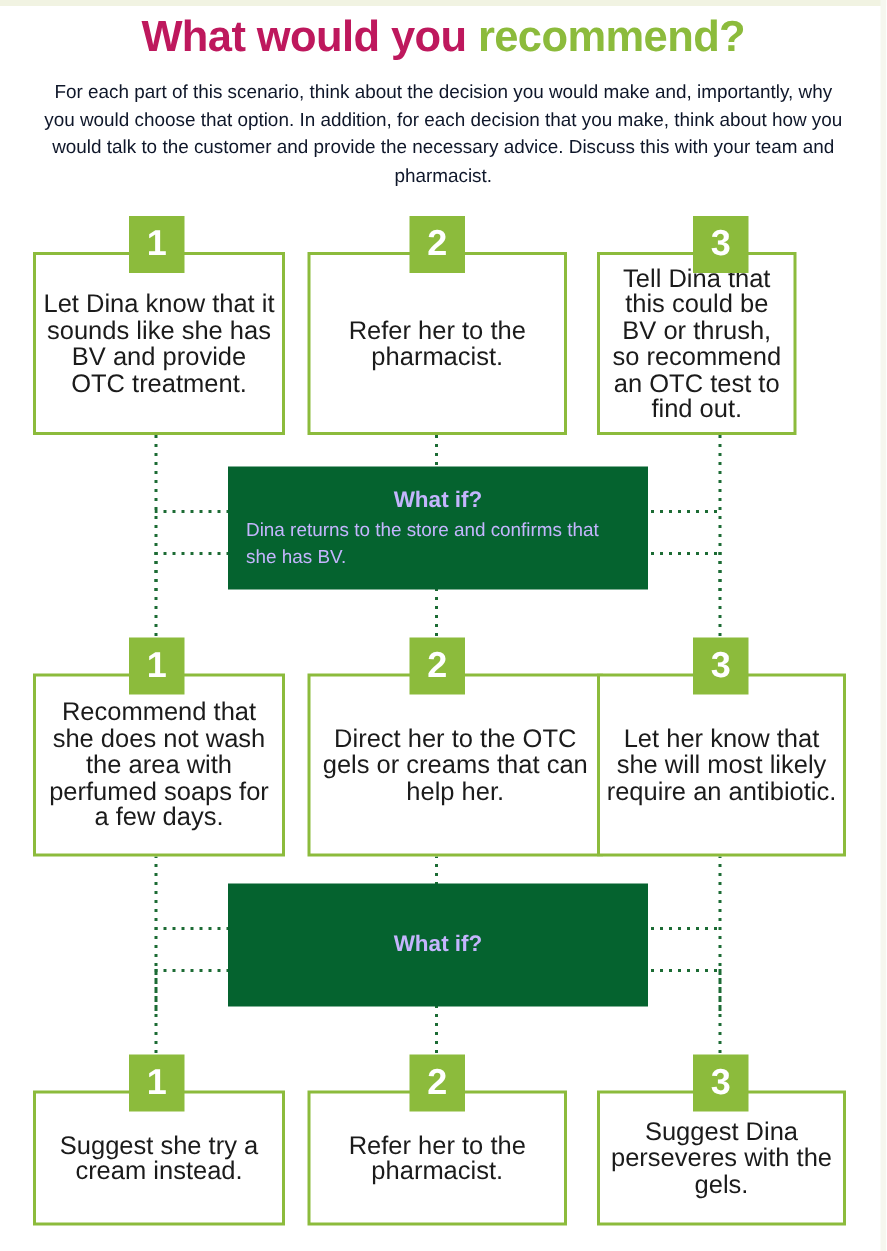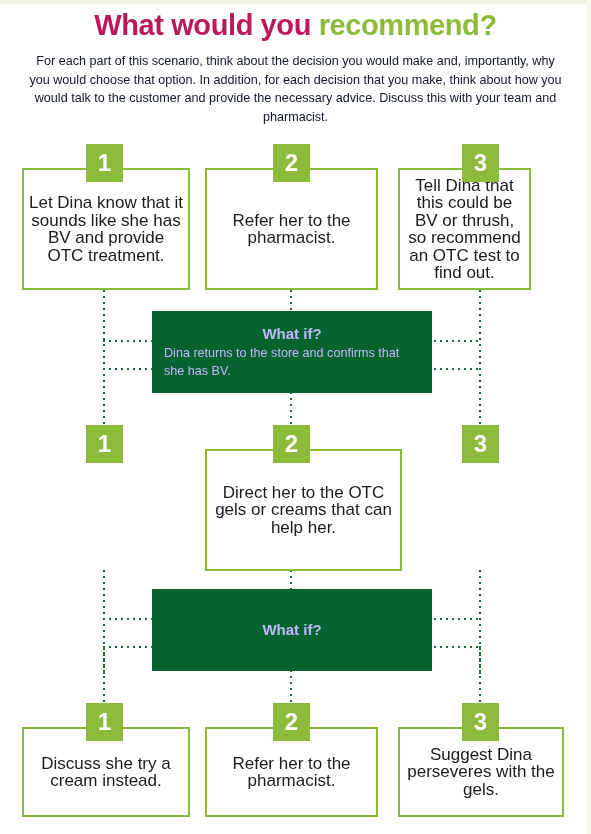--- a/index.html
+++ b/index.html
@@ -177,35 +177,41 @@
   <div class="card" style="left:398px; top:168px; width:133px; height:122px;">
     <div class="card-text">Tell Dina that this could be BV or thrush, so recommend an OTC test to find out.</div>
   </div>
   <div class="badge" style="left:462px; top:144px;">3</div>
 
   <div class="whatif" style="left:152px; top:311px; width:280px; height:82px;">
     <div class="whatif-title">What if?</div>
     <div class="whatif-body">Dina returns to the store and confirms that she has BV.</div>
   </div>
 
+  <div class="card" style="left:22px; top:449px; width:168px; height:122px;">
+    <div class="card-text">Recommend that she does not wash the area with perfumed soaps for a few days.</div>
+  </div>
   <div class="badge" style="left:86px; top:425px;">1</div>
 
   <div class="card" style="left:205px; top:449px; width:197px; height:122px;">
     <div class="card-text">Direct her to the OTC gels or creams that can help her.</div>
   </div>
   <div class="badge" style="left:273px; top:425px;">2</div>
 
+  <div class="card" style="left:398px; top:449px; width:166px; height:122px;">
+    <div class="card-text">Let her know that she will most likely require an antibiotic.</div>
+  </div>
   <div class="badge" style="left:462px; top:425px;">3</div>
 
   <div class="whatif" style="left:152px; top:589px; width:280px; height:82px;">
     <div class="whatif-title">What if?</div>
   </div>
 
   <div class="card" style="left:22px; top:727px; width:168px; height:90px;">
-    <div class="card-text">Discuss she try a cream instead.</div>
+    <div class="card-text">Suggest she try a cream instead.</div>
   </div>
   <div class="badge" style="left:86px; top:703px;">1</div>
 
   <div class="card" style="left:205px; top:727px; width:173px; height:90px;">
     <div class="card-text">Refer her to the pharmacist.</div>
   </div>
   <div class="badge" style="left:273px; top:703px;">2</div>
 
   <div class="card" style="left:398px; top:727px; width:166px; height:90px;">
     <div class="card-text">Suggest Dina perseveres with the gels.</div>

